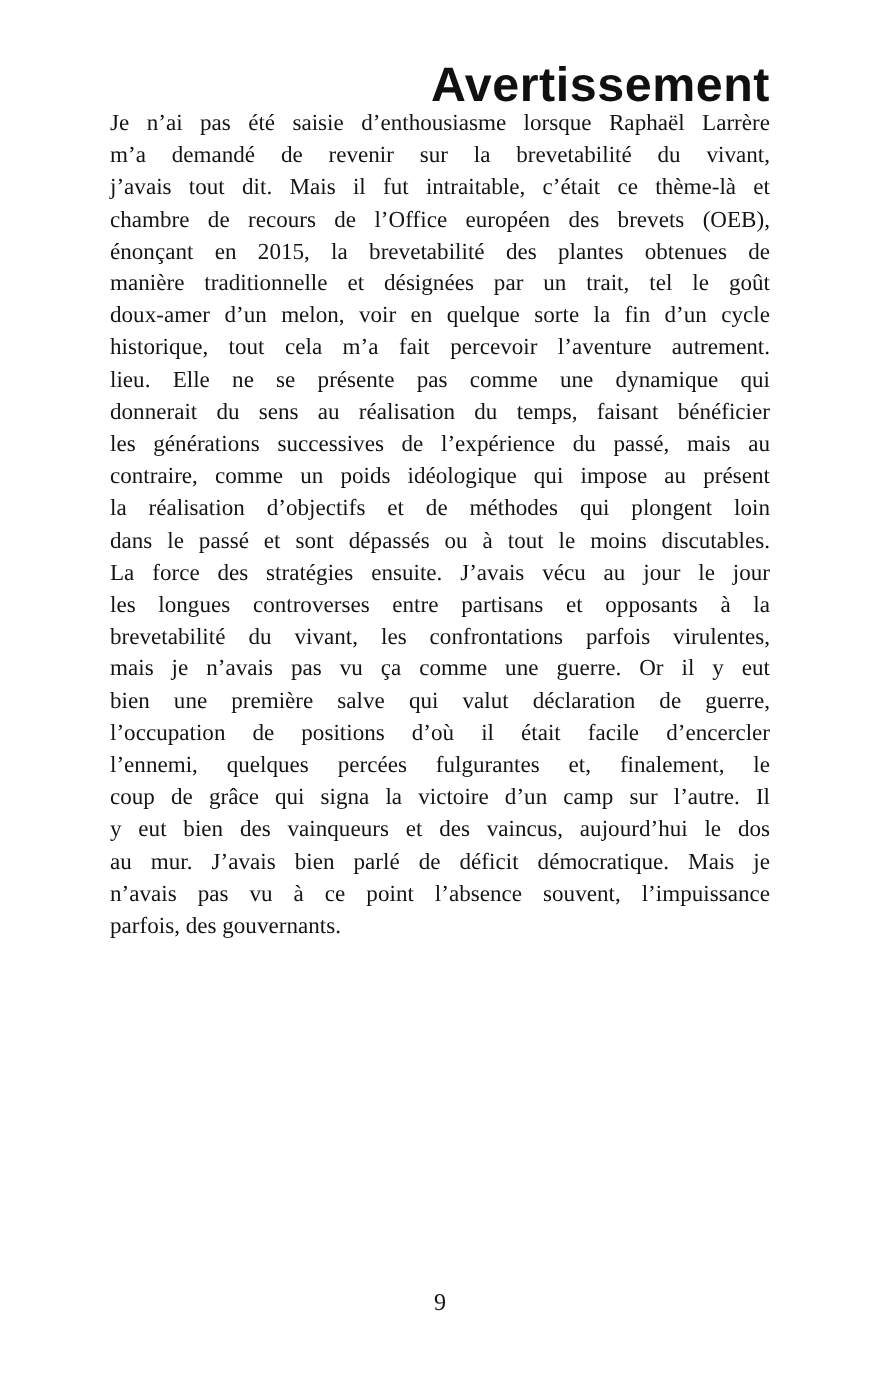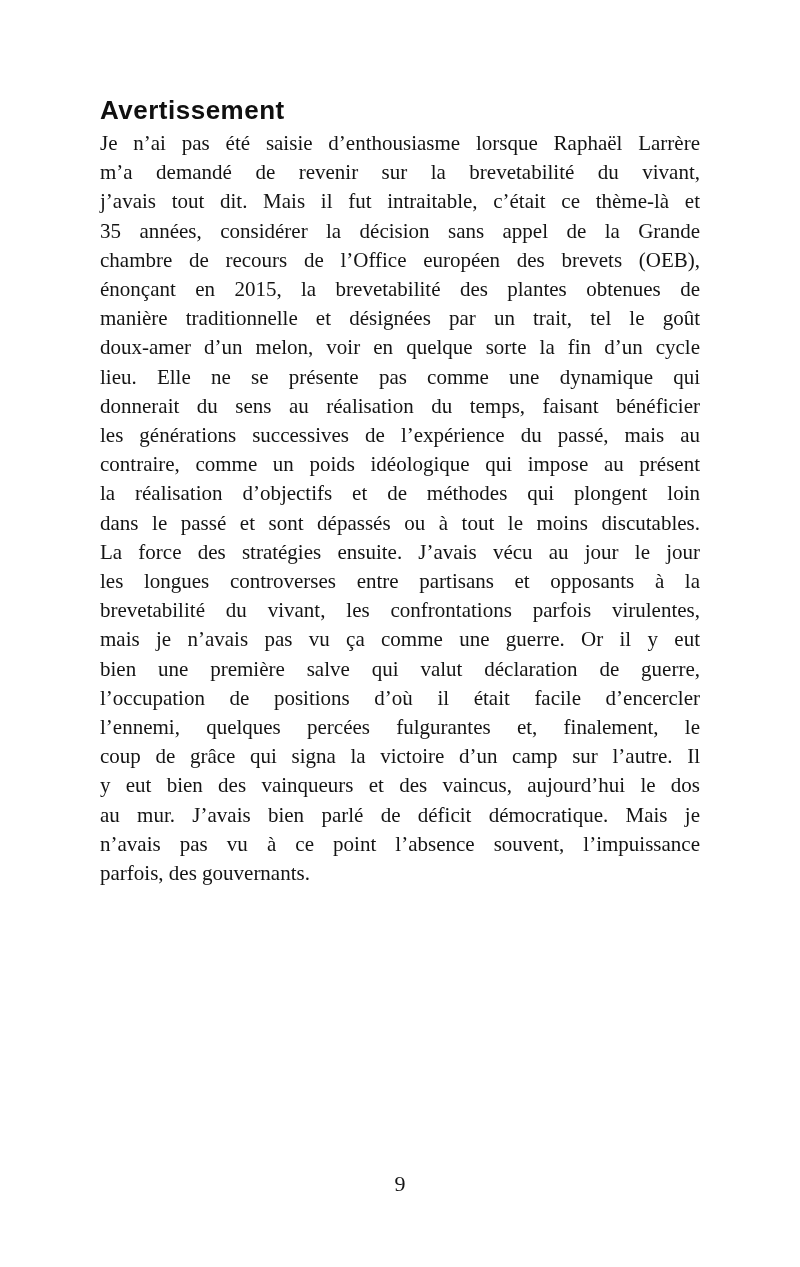--- a/index.html
+++ b/index.html
@@ -16,27 +16,28 @@
     overflow: hidden;
   }
   .content {
     position: absolute;
     left: 100px;
     top: 0;
     width: 600px;
   }
   .title {
     margin: 0;
-    padding-top: 91px;
+    padding-top: 59px;
     font-family: "Liberation Sans", sans-serif;
     font-weight: 700;
-    font-size: 26px;
+    font-size: 44px;
     line-height: 38px;
     letter-spacing: 0.5px;
     color: #101010;
+    text-align: right;
   }
   .paragraph {
     font-family: "Liberation Serif", serif;
     font-size: 21px;
     line-height: 29.2px;
   }
   .text-line {
     margin: 0;
     padding: 0;
     text-align: justify;
@@ -62,25 +63,25 @@
 <body>
 
 <div class="page">
   <main class="content">
     <h1 class="title">Avertissement</h1>
     <div class="paragraph">
 
     <p class="text-line">Je n’ai pas été saisie d’enthousiasme lorsque Raphaël Larrère</p>
         <p class="text-line">m’a demandé de revenir sur la brevetabilité du vivant,</p>
         <p class="text-line">j’avais tout dit. Mais il fut intraitable, c’était ce thème-là et</p>
-        <p class="text-line">35 années, considérer la décision sans appel de la Grande</p>
         <p class="text-line">chambre de recours de l’Office européen des brevets (OEB),</p>
         <p class="text-line">énonçant en 2015, la brevetabilité des plantes obtenues de</p>
         <p class="text-line">manière traditionnelle et désignées par un trait, tel le goût</p>
         <p class="text-line">doux-amer d’un melon, voir en quelque sorte la fin d’un cycle</p>
+        <p class="text-line">historique, tout cela m’a fait percevoir l’aventure autrement.</p>
         <p class="text-line">lieu. Elle ne se présente pas comme une dynamique qui</p>
         <p class="text-line">donnerait du sens au réalisation du temps, faisant bénéficier</p>
         <p class="text-line">les générations successives de l’expérience du passé, mais au</p>
         <p class="text-line">contraire, comme un poids idéologique qui impose au présent</p>
         <p class="text-line">la réalisation d’objectifs et de méthodes qui plongent loin</p>
         <p class="text-line">dans le passé et sont dépassés ou à tout le moins discutables.</p>
         <p class="text-line">La force des stratégies ensuite. J’avais vécu au jour le jour</p>
         <p class="text-line">les longues controverses entre partisans et opposants à la</p>
         <p class="text-line">brevetabilité du vivant, les confrontations parfois virulentes,</p>
         <p class="text-line">mais je n’avais pas vu ça comme une guerre. Or il y eut</p>

